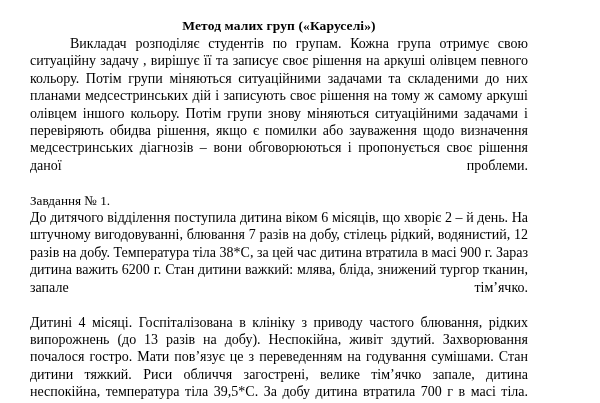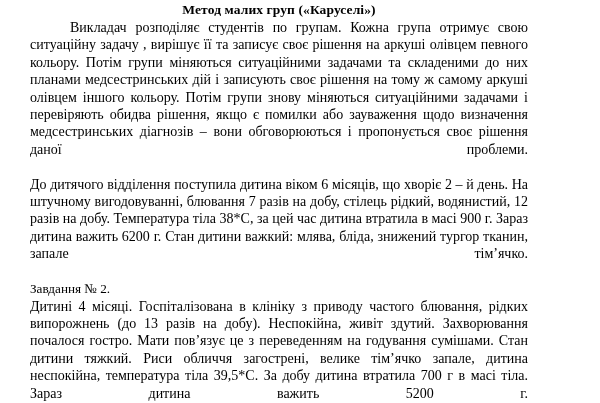--- a/index.html
+++ b/index.html
@@ -13,21 +13,21 @@
     overflow: hidden;
     font-family: "Liberation Serif", "DejaVu Serif", serif;
     color: #000000;
     -webkit-font-smoothing: antialiased;
   }
 
   .page {
     box-sizing: border-box;
     width: 558px;
     height: 403px;
-    padding: 2px 30px 0 30px;
+    padding: 18px 30px 0 30px;
     background: #ffffff;
   }
 
   .doc-title {
     text-align: center;
     font-weight: bold;
     font-size: 13.5px;
     line-height: 16px;
     margin: 0 0 1px 0;
     letter-spacing: 0.1px;
@@ -71,21 +71,21 @@
 </style>
 </head>
 <body>
 
 <div class="page">
 
   <h1 class="doc-title">Метод малих груп («Каруселі»)</h1>
 
   <p class="para indent">Викладач розподіляє студентів по групам. Кожна група отримує свою ситуаційну задачу , вирішує її та записує своє рішення на аркуші олівцем певного кольору. Потім групи міняються ситуаційними задачами та складеними до них планами медсестринських дій і   записують своє  рішення на тому ж самому аркуші олівцем іншого кольору. Потім групи знову міняються ситуаційними  задачами і перевіряють обидва рішення, якщо є помилки або зауваження щодо визначення медсестринських діагнозів – вони  обговорюються і пропонується своє рішення даної проблеми.</p>
 
+  <p class="task-label">Завдання  № 1.</p>
 
   <p class="para">До дитячого відділення поступила дитина віком  6 місяців, що хворіє 2 – й день. На штучному вигодовуванні, блювання 7 разів на добу, стілець рідкий, водянистий, 12 разів на добу. Температура тіла 38*С, за цей час дитина втратила в масі 900  г. Зараз дитина важить 6200   г. Стан дитини важкий: млява, бліда, знижений тургор тканин, запале тім’ячко.</p>
 
 
-  <p class="task-label">Завдання № 2.</p>
 
   <p class="para">Дитині 4 місяці. Госпіталізована в клініку з приводу частого блювання, рідких випорожнень (до 13 разів на добу). Неспокійна, живіт здутий. Захворювання почалося гостро. Мати пов’язує це з переведенням на годування сумішами. Стан дитини тяжкий. Риси обличчя загострені, велике тім’ячко запале, дитина неспокійна, температура тіла 39,5*С. За добу дитина втратила 700  г в масі тіла. Зараз дитина важить 5200  г.</p>
 
 </div>
 
 </body></html>

